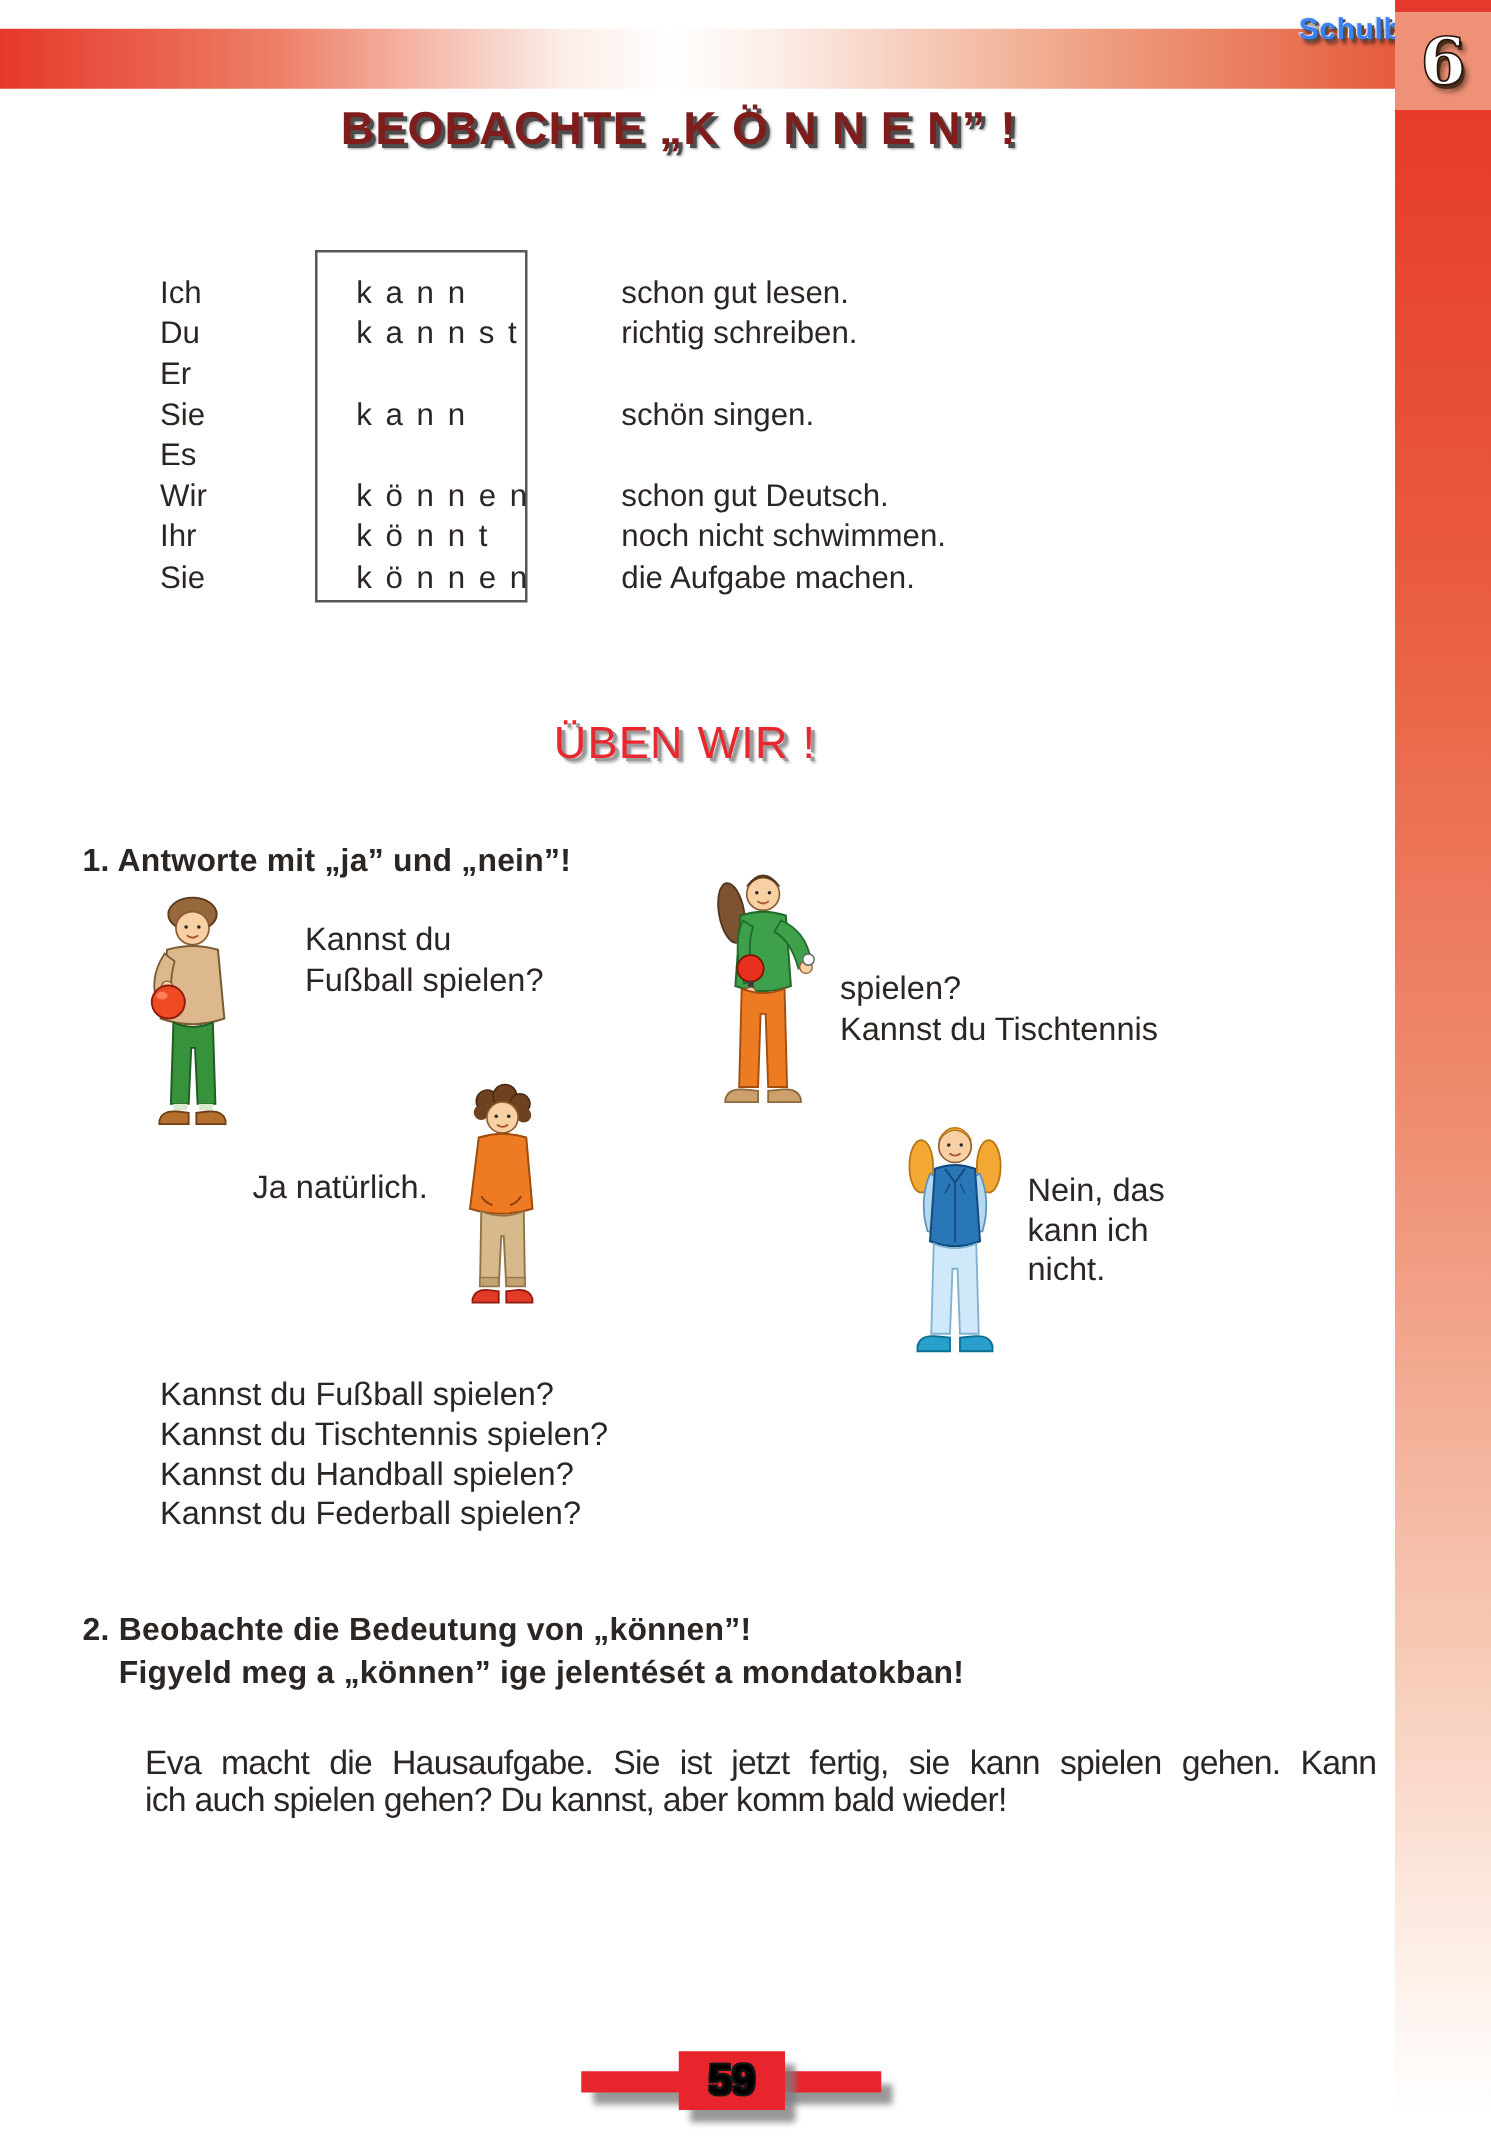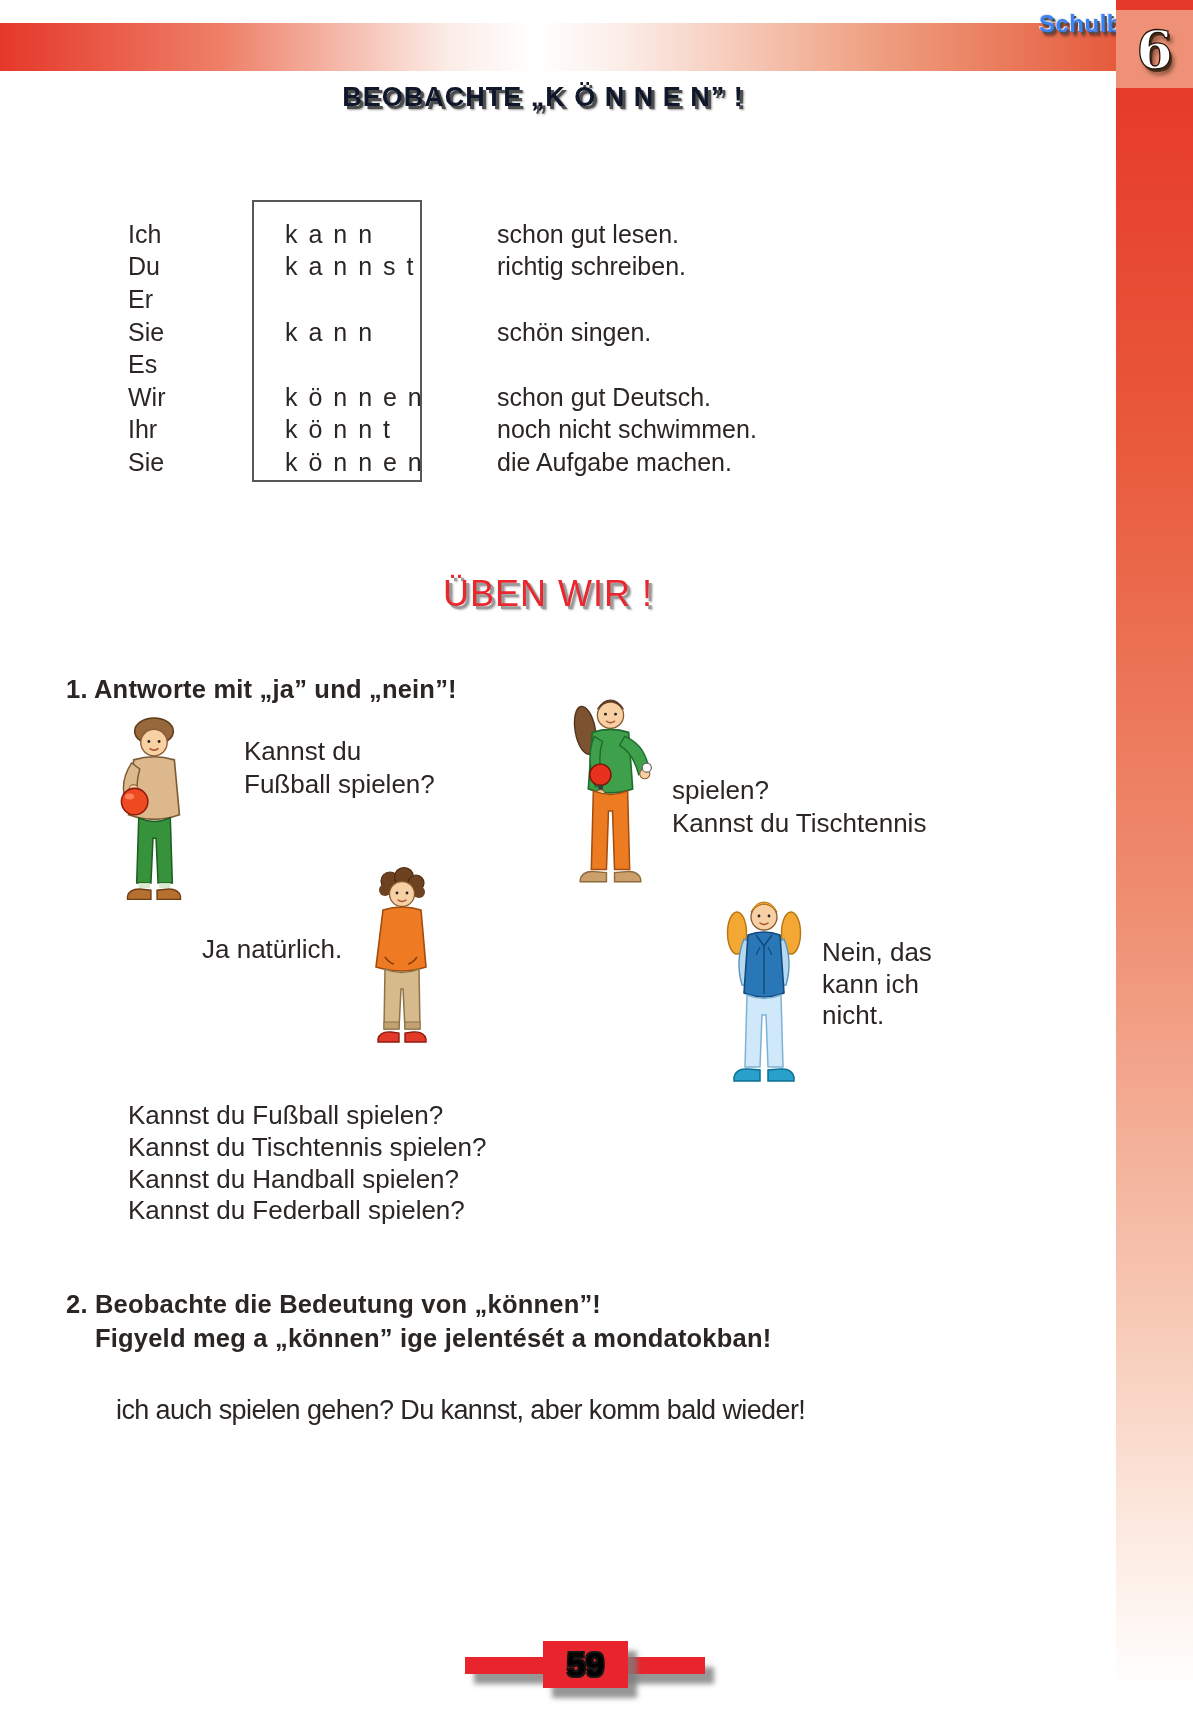--- a/index.html
+++ b/index.html
@@ -20,21 +20,21 @@
   .sidebar-badge{height:78px;background:#ee9177;display:flex;align-items:center;justify-content:center;}
   .badge-number{font-family:"DejaVu Serif",serif;font-weight:bold;font-size:52px;color:#ffffff;
         -webkit-text-stroke:1.3px #241309;
         text-shadow:2px 3px 0 #4a2c1a,4px 6px 4px rgba(74,44,26,.65);}
   .sidebar-body{height:1636px;
         background:linear-gradient(180deg,#e63b2a 0%,#e95a3c 22%,#ef8e71 50%,
                    #f7c9b5 75%,#fdeee6 90%,#ffffff 98%);}
 
   
   .main-title{position:absolute;left:0;top:82px;width:1086px;text-align:center;
-        font-size:27px;font-weight:bold;color:#0f172a;letter-spacing:1px;
+        font-size:37px;font-weight:bold;color:#7f1d1d;letter-spacing:1px;
         text-shadow:3px 3px 0 #4d4d4d,4px 4px 2px rgba(60,60,60,.5);}
   .section-title{position:absolute;left:0;top:573px;width:1096px;text-align:center;
         font-size:36px;font-weight:normal;color:#e8282e;letter-spacing:1px;
         text-shadow:3px 3px 0 #9b9b9b,4px 4px 2px rgba(120,120,120,.55);}
 
   
   .g-table{position:absolute;left:128px;top:218px;width:760px;font-size:25px;}
   .g-row{display:flex;height:32.6px;align-items:center;}
   .g-pronoun{width:157px;}
   .g-verb{width:212px;letter-spacing:2px;}
@@ -238,20 +238,21 @@
     <div>Kannst du Fußball spielen?</div>
     <div>Kannst du Tischtennis spielen?</div>
     <div>Kannst du Handball spielen?</div>
     <div>Kannst du Federball spielen?</div>
   </div>
 
   <div class="abs h-ex" style="left:66px;top:1290px;">2. Beobachte die Bedeutung von „können”!</div>
   <div class="abs h-ex" style="left:95px;top:1324px;">Figyeld meg a „können” ige jelentését a mondatokban!</div>
 
   <div class="abs para" style="left:116px;top:1395px;">
+    <div class="para-line">Eva macht die Hausaufgabe. Sie ist jetzt fertig, sie kann spielen gehen. Kann</div>
     <div class="para-line last">ich auch spielen gehen? Du kannst, aber komm bald wieder!</div>
   </div>
 
   <div class="footer-bar"></div>
   <div class="footer-block">
     <span class="page-number">59</span>
   </div>
 
 </div>
 

